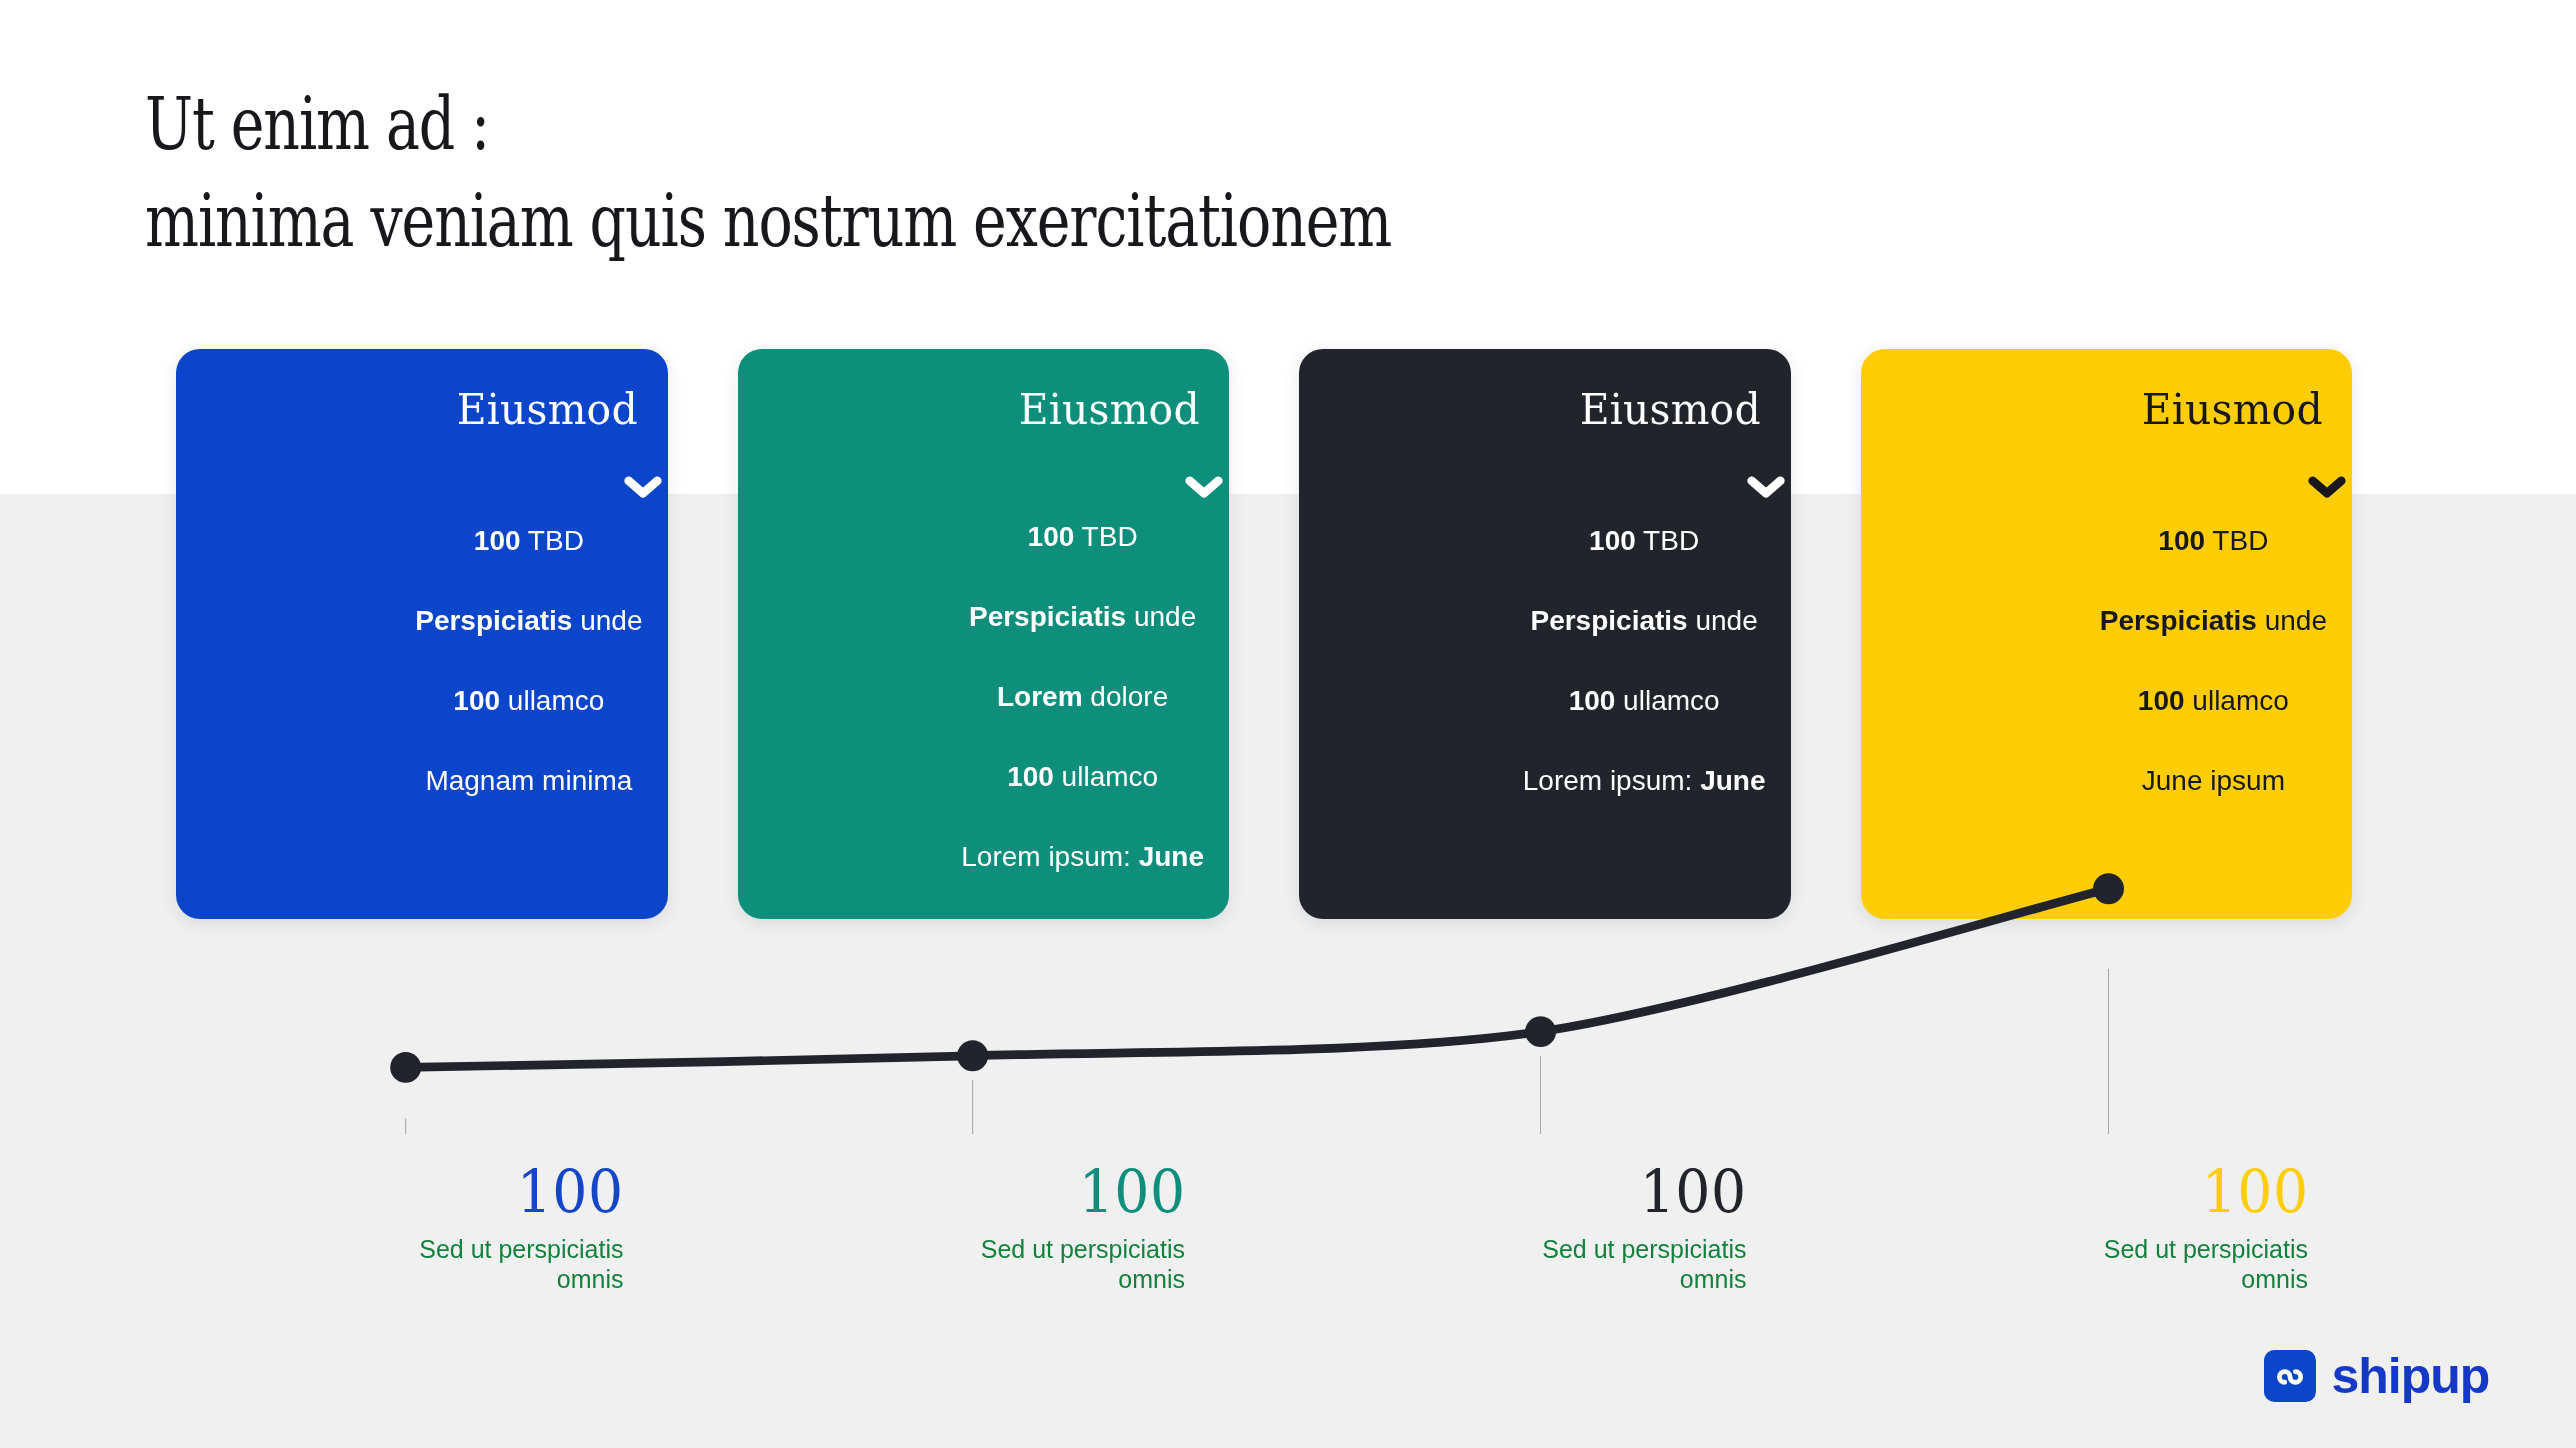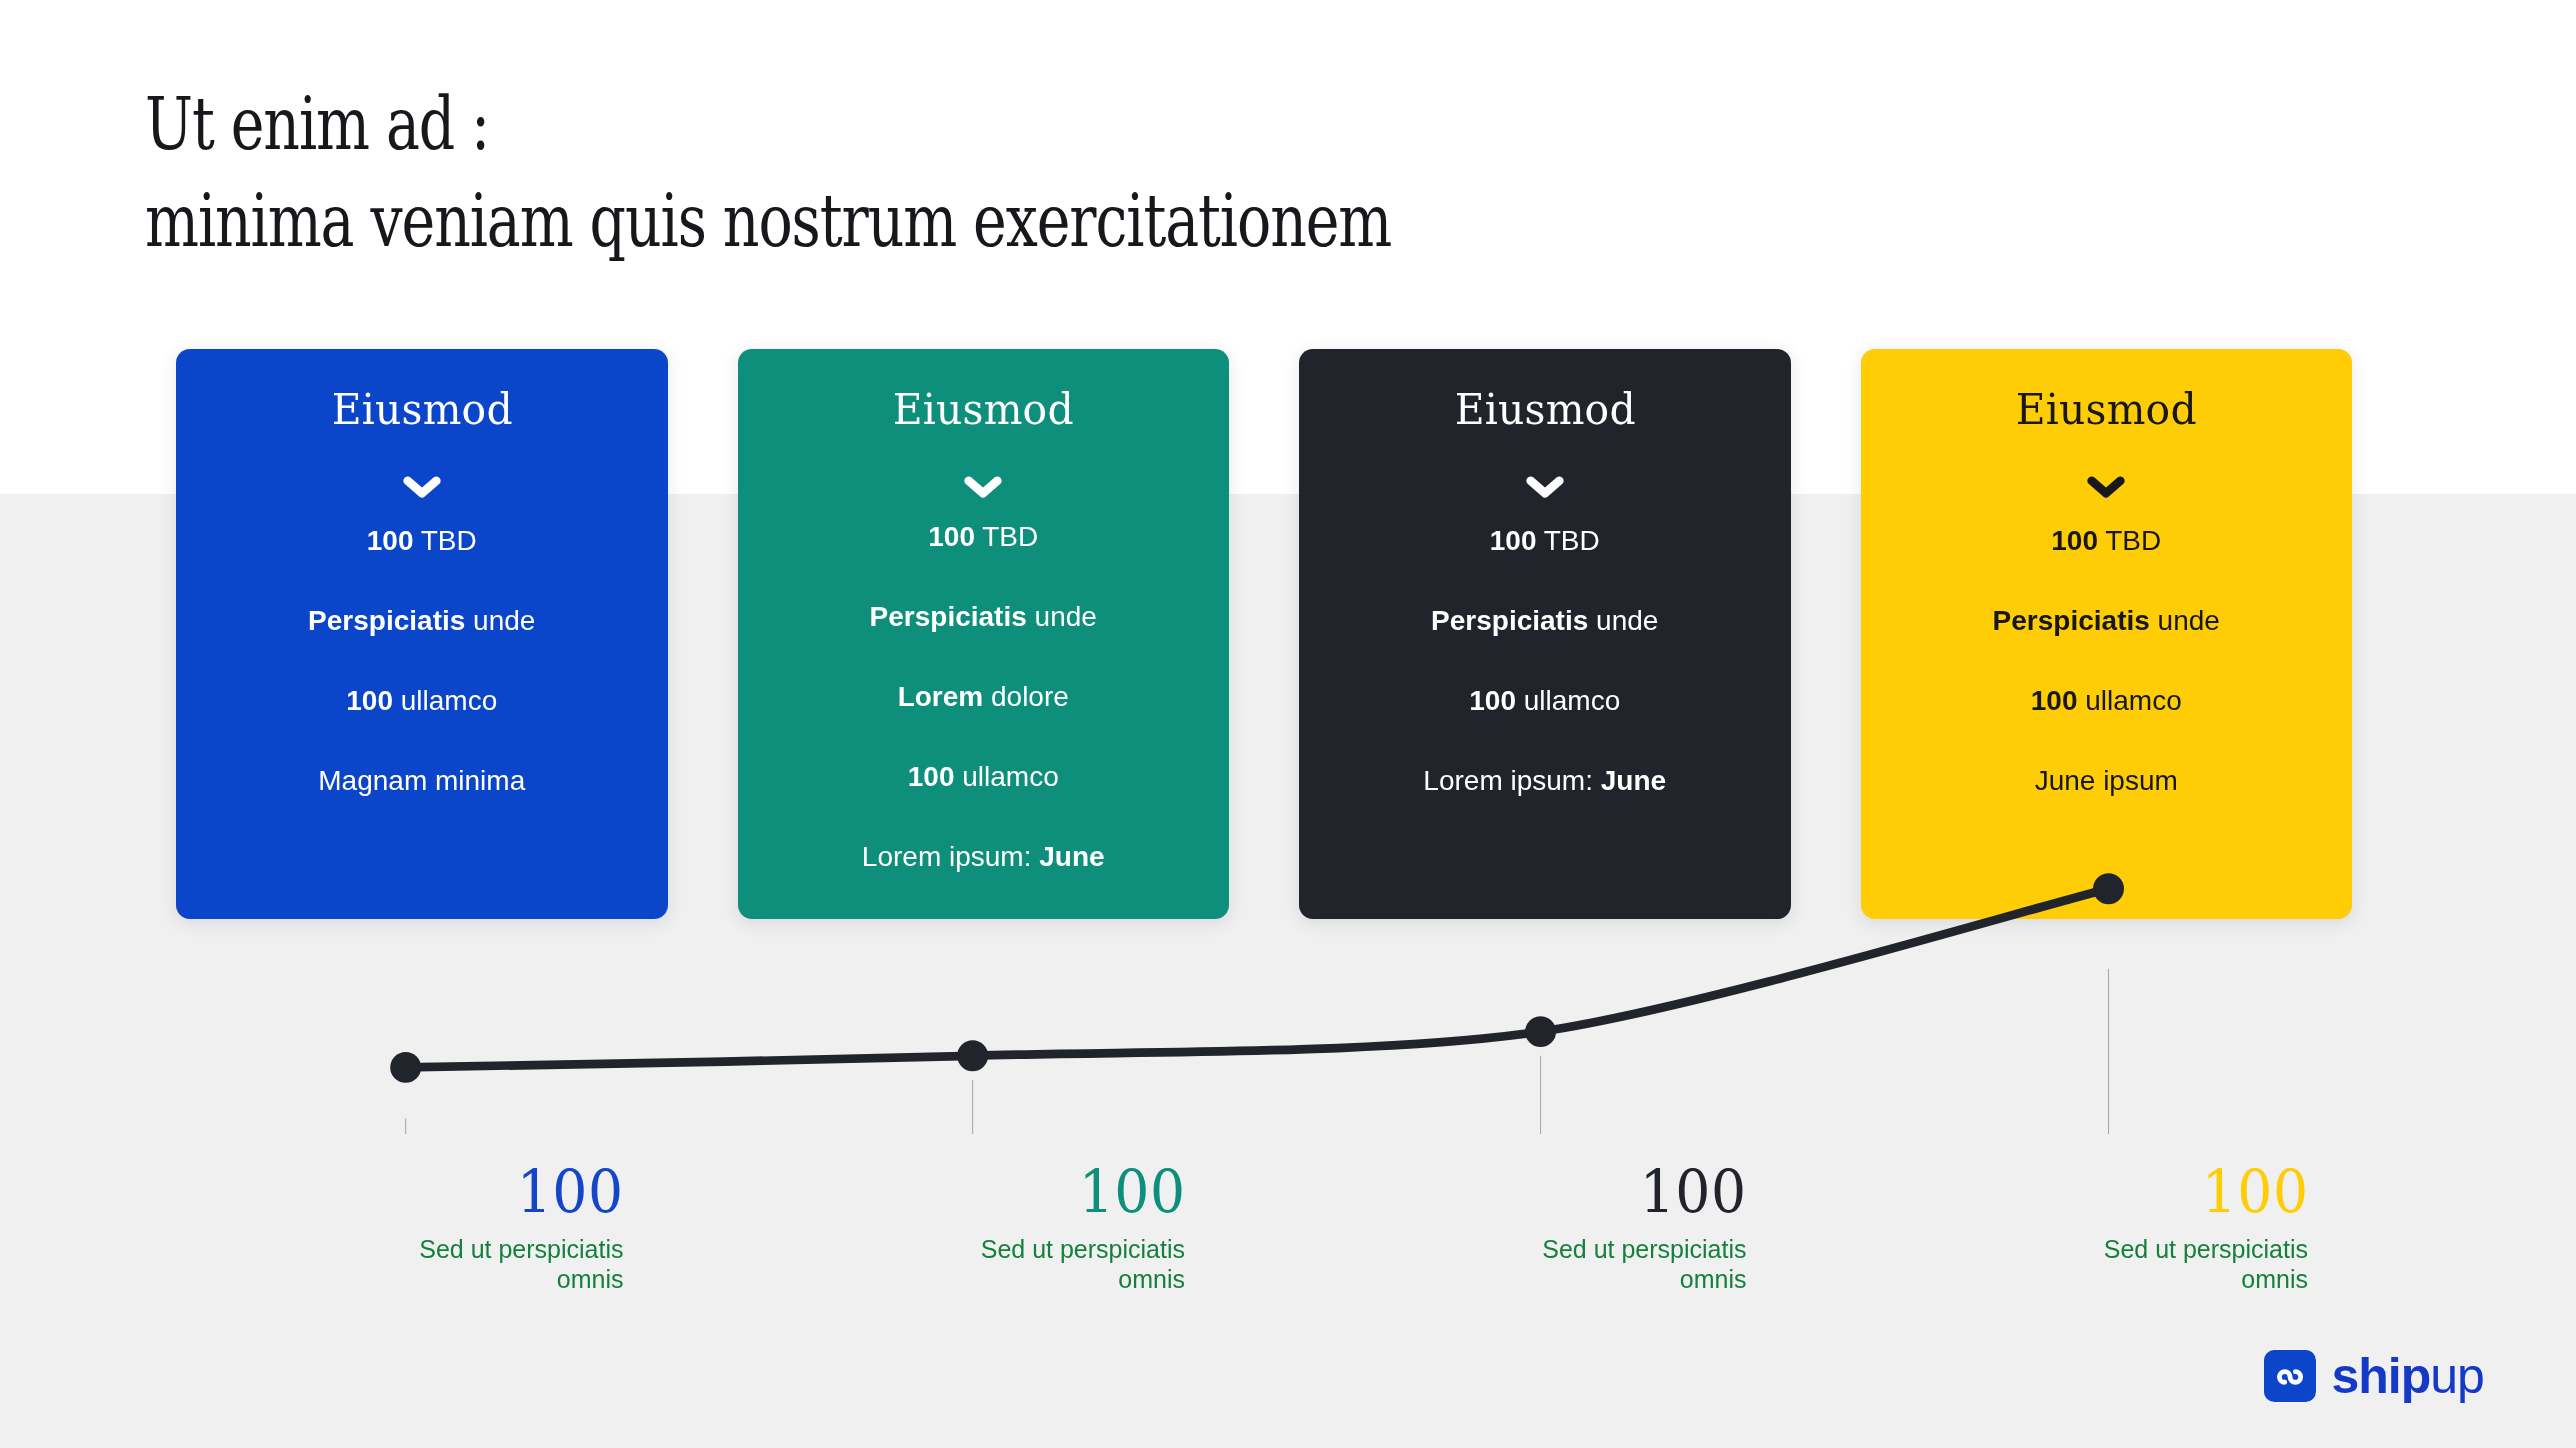--- a/index.html
+++ b/index.html
@@ -49,26 +49,26 @@
   
   #cards {
     position: absolute;
     left: 176px; top: 349px;
     width: 2176px; height: 570px;
     display: flex;
     gap: 70px;
   }
   .card {
     flex: 1 1 0;
-    border-radius: 14px;
+    border-radius: 24px;
     padding: 33px 25px 0 25px;
     box-shadow: 0 3.9px 17.4px rgba(20,25,60,0.10);
     display: flex;
     flex-direction: column;
-    align-items: center;
+    align-items: flex-end;
     position: relative;
   }
   .card-title {
     font-family: "DejaVu Serif", "Liberation Serif", serif;
     font-size: 43px;
     font-weight: 400;
     text-align: center;
     letter-spacing: 0.2px;
     line-height: 54px;
     transform: scaleX(0.95);
@@ -167,21 +167,21 @@
     justify-content: center;
   }
   #logo-word {
     font-size: 50px;
     line-height: 50px;
     color: #1539C7;
     letter-spacing: -1px;
     white-space: nowrap;
   }
   #logo-word .ship { font-weight: 700; margin-top: 16px; }
-  #logo-word .up   { font-weight: 400; }
+  #logo-word .up   { font-weight: 700; }
 </style>
 </head>
 <body>
 
 <div id="bg-white" style="background: rgb(255, 255, 255);"></div>
 <div id="bg-gray" style="background: rgb(240, 240, 240);"></div>
 
 <h1 id="title">Ut enim ad :
 minima veniam quis nostrum exercitationem</h1>
 

